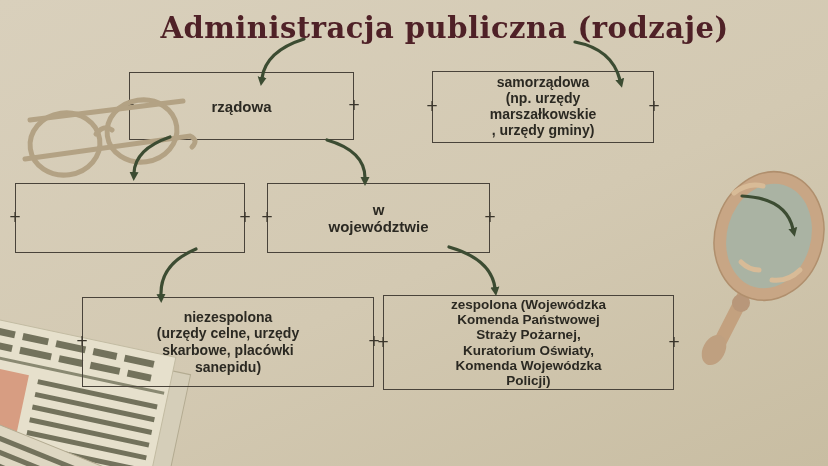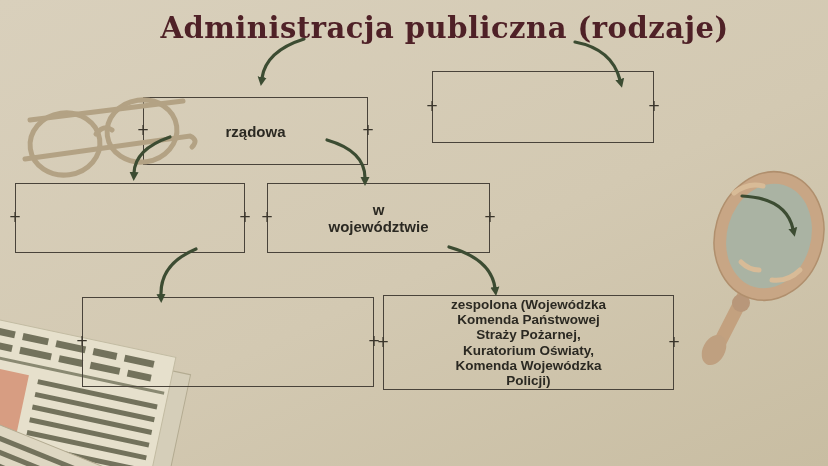--- a/index.html
+++ b/index.html
@@ -25,21 +25,21 @@
   }
   .node-label{white-space:pre-line;width:100%;}
   .anchor{
     position:absolute;top:50%;transform:translate(-50%,-55%);
     font-size:15px;font-weight:500;color:#3a352b;line-height:1;
     font-family:"DejaVu Sans",sans-serif;
   }
   .a-left{left:-1px}
   .a-right{left:calc(100% + 1px)}
 
-  #node-rzadowa      {left:143px;top:72px; width:223px;height:66px;font-size:15px;margin-top:25px;}
+  #node-rzadowa      {left:129px;top:72px; width:223px;height:66px;font-size:15px;}
   #node-samorzadowa  {left:432px;top:71px; width:220px;height:70px;font-size:14px;line-height:1.13;}
   #node-centralna    {left:15px; top:183px;width:228px;height:68px;font-size:14px;line-height:1.13;}
   #node-wojewodztwie {left:267px;top:183px;width:221px;height:68px;font-size:15px;line-height:1.15;}
   #node-niezespolona {left:82px; top:297px;width:290px;height:88px;font-size:14px;line-height:1.18;}
   #node-zespolona    {left:383px;top:295px;width:289px;height:93px;font-size:13.5px;line-height:1.12;}
 </style>
 </head>
 <body>
 
 <div id="canvas">
@@ -89,37 +89,45 @@
   <div class="title">Administracja publiczna (rodzaje)</div>
 
   <div class="node" id="node-rzadowa">
     <span class="anchor a-left">+</span>
     <span class="node-label">rządowa</span>
     <span class="anchor a-right">+</span>
   </div>
 
   <div class="node" id="node-samorzadowa">
     <span class="anchor a-left">+</span>
+    <span class="node-label">samorządowa
+(np. urzędy
+marszałkowskie
+, urzędy gminy)</span>
     <span class="anchor a-right">+</span>
   </div>
 
   <div class="node" id="node-centralna">
     <span class="anchor a-left">+</span>
     <span class="anchor a-right">+</span>
   </div>
 
   <div class="node" id="node-wojewodztwie">
     <span class="anchor a-left">+</span>
     <span class="node-label">w
 województwie</span>
     <span class="anchor a-right">+</span>
   </div>
 
   <div class="node" id="node-niezespolona">
     <span class="anchor a-left">+</span>
+    <span class="node-label">niezespolona
+(urzędy celne, urzędy
+skarbowe, placówki
+sanepidu)</span>
     <span class="anchor a-right">+</span>
   </div>
 
   <div class="node" id="node-zespolona">
     <span class="anchor a-left">+</span>
     <span class="node-label">zespolona (Wojewódzka
 Komenda Państwowej
 Straży Pożarnej,
 Kuratorium Oświaty,
 Komenda Wojewódzka

